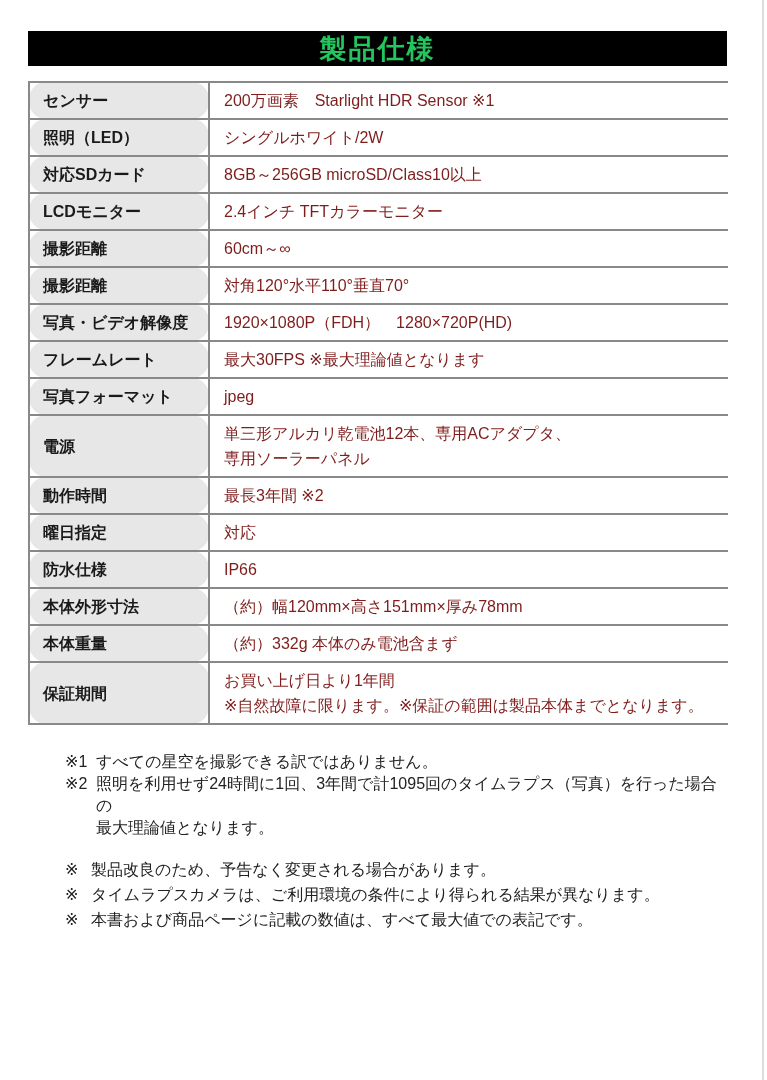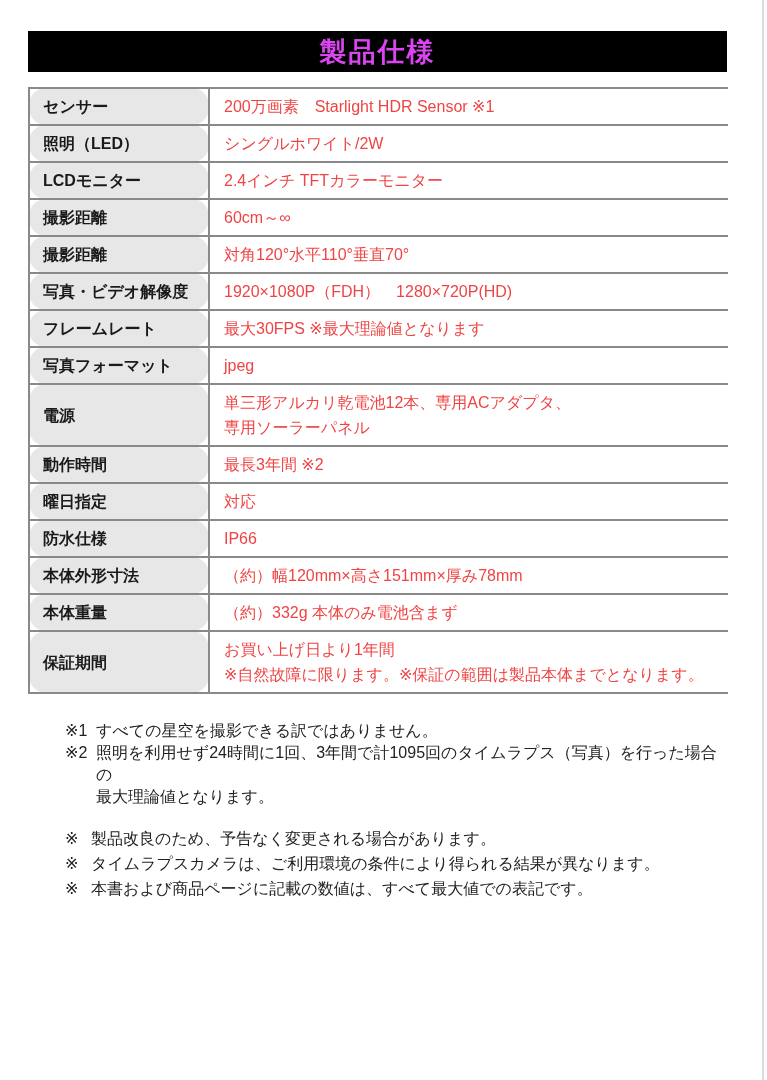--- a/index.html
+++ b/index.html
@@ -23,23 +23,23 @@
     height: 1080px;
     background: #dcdcdc;
   }
   .content {
     position: absolute;
     top: 31px;
     left: 28px;
     width: 699px;
   }
   .title-bar {
-    height: 41px;
+    height: 35px;
     background: #000000;
-    color: #d946ef;
+    color: #22c55e;
     display: flex;
     align-items: center;
     justify-content: center;
     font-size: 27px;
     font-weight: bold;
     letter-spacing: 2px;
     margin-bottom: 15px;
   }
   table.spec-table {
     border-collapse: collapse;
@@ -69,21 +69,21 @@
   }
   table.spec-table td {
     background: #ffffff;
     font-size: 16px;
     font-weight: normal;
     text-align: left;
     vertical-align: middle;
     padding: 5px 8px 5px 14px;
     line-height: 25px;
     white-space: pre-line;
-    color: #ef4444;
+    color: #7f1d1d;
   }
   .footnotes {
     margin: 26px 0 0 37px;
     font-size: 16px;
     color: #222222;
   }
   .fn-numbered .fn-item {
     display: flex;
     line-height: 22px;
   }
@@ -125,20 +125,24 @@
   <tr>
     <th>センサー</th>
     <td>200万画素　Starlight HDR Sensor ※1</td>
   </tr>
 
   <tr>
     <th>照明（LED）</th>
     <td>シングルホワイト/2W</td>
   </tr>
 
+  <tr>
+    <th>対応SDカード</th>
+    <td>8GB～256GB microSD/Class10以上</td>
+  </tr>
 
   <tr>
     <th>LCDモニター</th>
     <td>2.4インチ TFTカラーモニター</td>
   </tr>
 
   <tr>
     <th>撮影距離</th>
     <td>60cm～∞</td>
   </tr>

